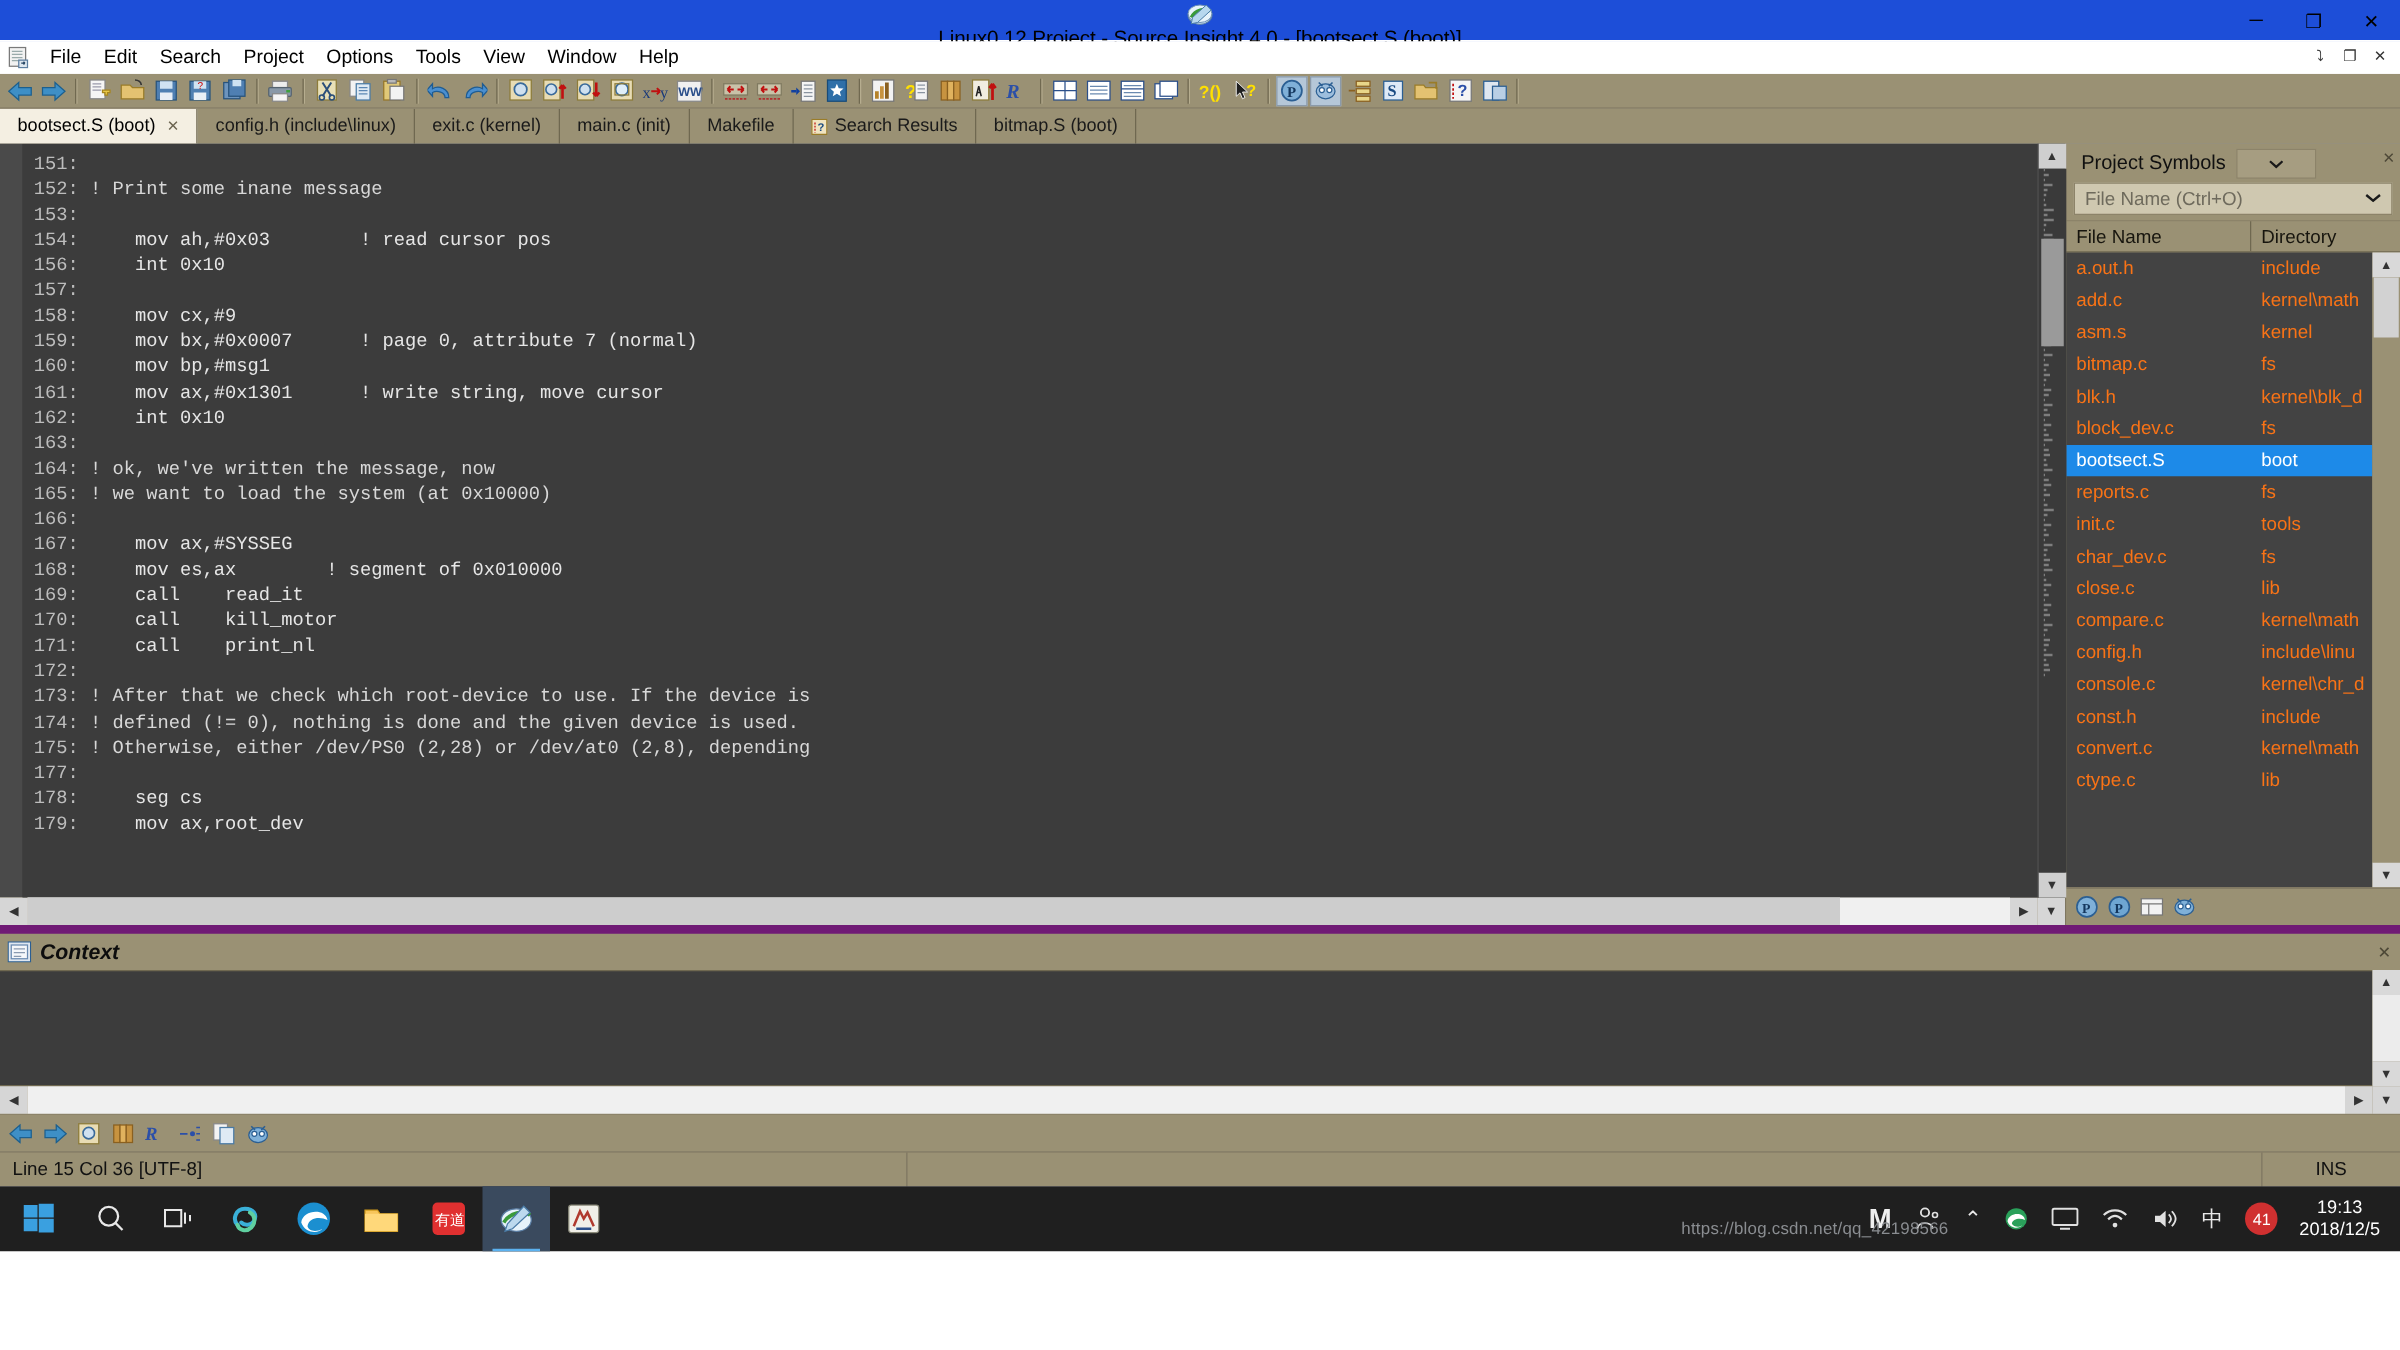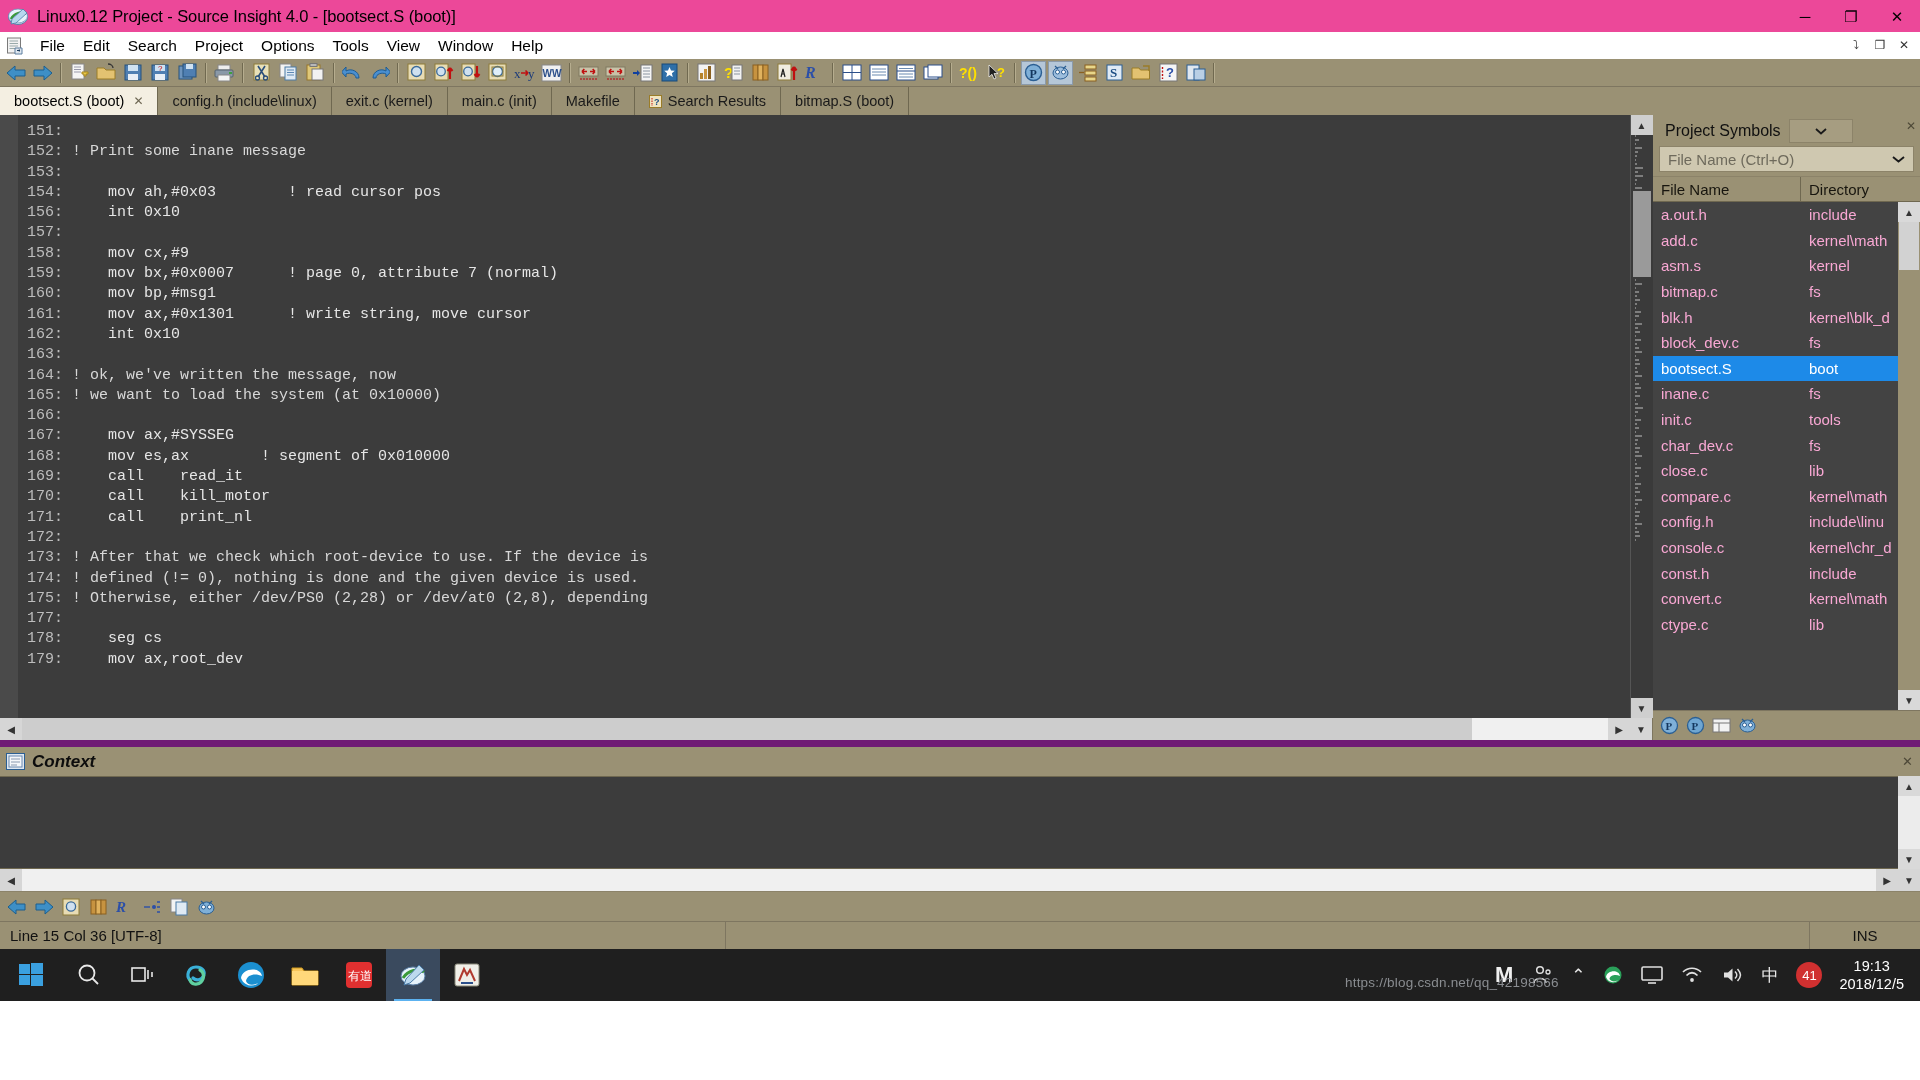--- a/index.html
+++ b/index.html
@@ -5,22 +5,22 @@
   * { box-sizing: border-box; margin:0; padding:0; }
   html,body { width:1920px; height:1080px; overflow:hidden; }
   body {
     font-family: "Liberation Sans", sans-serif;
     background:#ffffff;
     -webkit-font-smoothing: antialiased;
   }
 
   
   #titlebar {
-    height:33px; background:#ec4899; display:flex; align-items:center;
-    border-bottom:1px solid #ffffff; position:relative;
+    height:33px; background:#1d4ed8; display:flex; align-items:center;
+    border-bottom:1px solid #ffffff; position:relative;flex-direction:column;
   }
   #titlebar .app-icon {
     width:22px; height:22px; margin-left:7px; margin-right:8px;
     display:flex; align-items:center; justify-content:center;
   }
   #titlebar .title-text {
     font-size:16.5px; color:#000; white-space:nowrap; letter-spacing:-0.1px;
   }
   .win-btns { position:absolute; right:0; top:0; height:33px; display:flex; }
   .win-btn {
@@ -124,21 +124,21 @@
   .rp-search .ph { font-size:15px; color:#6e6a5c; }
   .rp-search .cv { font-size:11px; color:#2d2a1f; }
   .rp-header { display:flex; height:26px; border-top:1px solid #8c8369;
                border-bottom:1px solid #6f6850; }
   .rp-header div { font-size:15px; color:#17150e; display:flex; align-items:center;
                    padding-left:8px; }
   .rp-h1 { width:148px; border-right:1px solid #6f6850; }
   .rp-h2 { flex:1 1 auto; }
   .rp-listwrap { flex:1 1 auto; display:flex; min-height:0; }
   .rp-list { flex:1 1 auto; background:#434343; overflow:hidden; }
-  .rp-row { display:flex; height:25.6px; align-items:center; font-size:15px; color:#f9a8d4; }
+  .rp-row { display:flex; height:25.6px; align-items:center; font-size:15px; color:#f97316; }
   .rp-row.sel { background:#1d8ae8; color:#fff; }
   .rp-c1 { width:148px; padding-left:8px; white-space:nowrap; overflow:hidden; }
   .rp-c2 { flex:1 1 auto; padding-left:8px; white-space:nowrap; overflow:hidden; }
   .rp-vsb { width:22px; flex:0 0 22px; background:#9a9174; display:flex; flex-direction:column; }
   .rp-vsb .sb-arrow { background:#d9d9d9; }
   .rp-vsb .track { flex:1 1 auto; position:relative; background:#9a9174; }
   .rp-vsb .thumb { position:absolute; left:1px; right:1px; background:#d2d2d2; }
   .rp-bottom { height:30px; background:#9a9174; display:flex; align-items:center;
                padding-left:6px; gap:6px; border-top:1px solid #7e7660; }
   .rp-bbtn { width:20px; height:20px; display:flex; align-items:center; justify-content:center; }
@@ -782,21 +782,21 @@
           </div>
           <div class="rp-row">
             <div class="rp-c1">block_dev.c</div>
             <div class="rp-c2">fs</div>
           </div>
           <div class="rp-row sel">
             <div class="rp-c1">bootsect.S</div>
             <div class="rp-c2">boot</div>
           </div>
           <div class="rp-row">
-            <div class="rp-c1">inane.c</div>
+            <div class="rp-c1">reports.c</div>
             <div class="rp-c2">fs</div>
           </div>
           <div class="rp-row">
             <div class="rp-c1">init.c</div>
             <div class="rp-c2">tools</div>
           </div>
           <div class="rp-row">
             <div class="rp-c1">char_dev.c</div>
             <div class="rp-c2">fs</div>
           </div>

